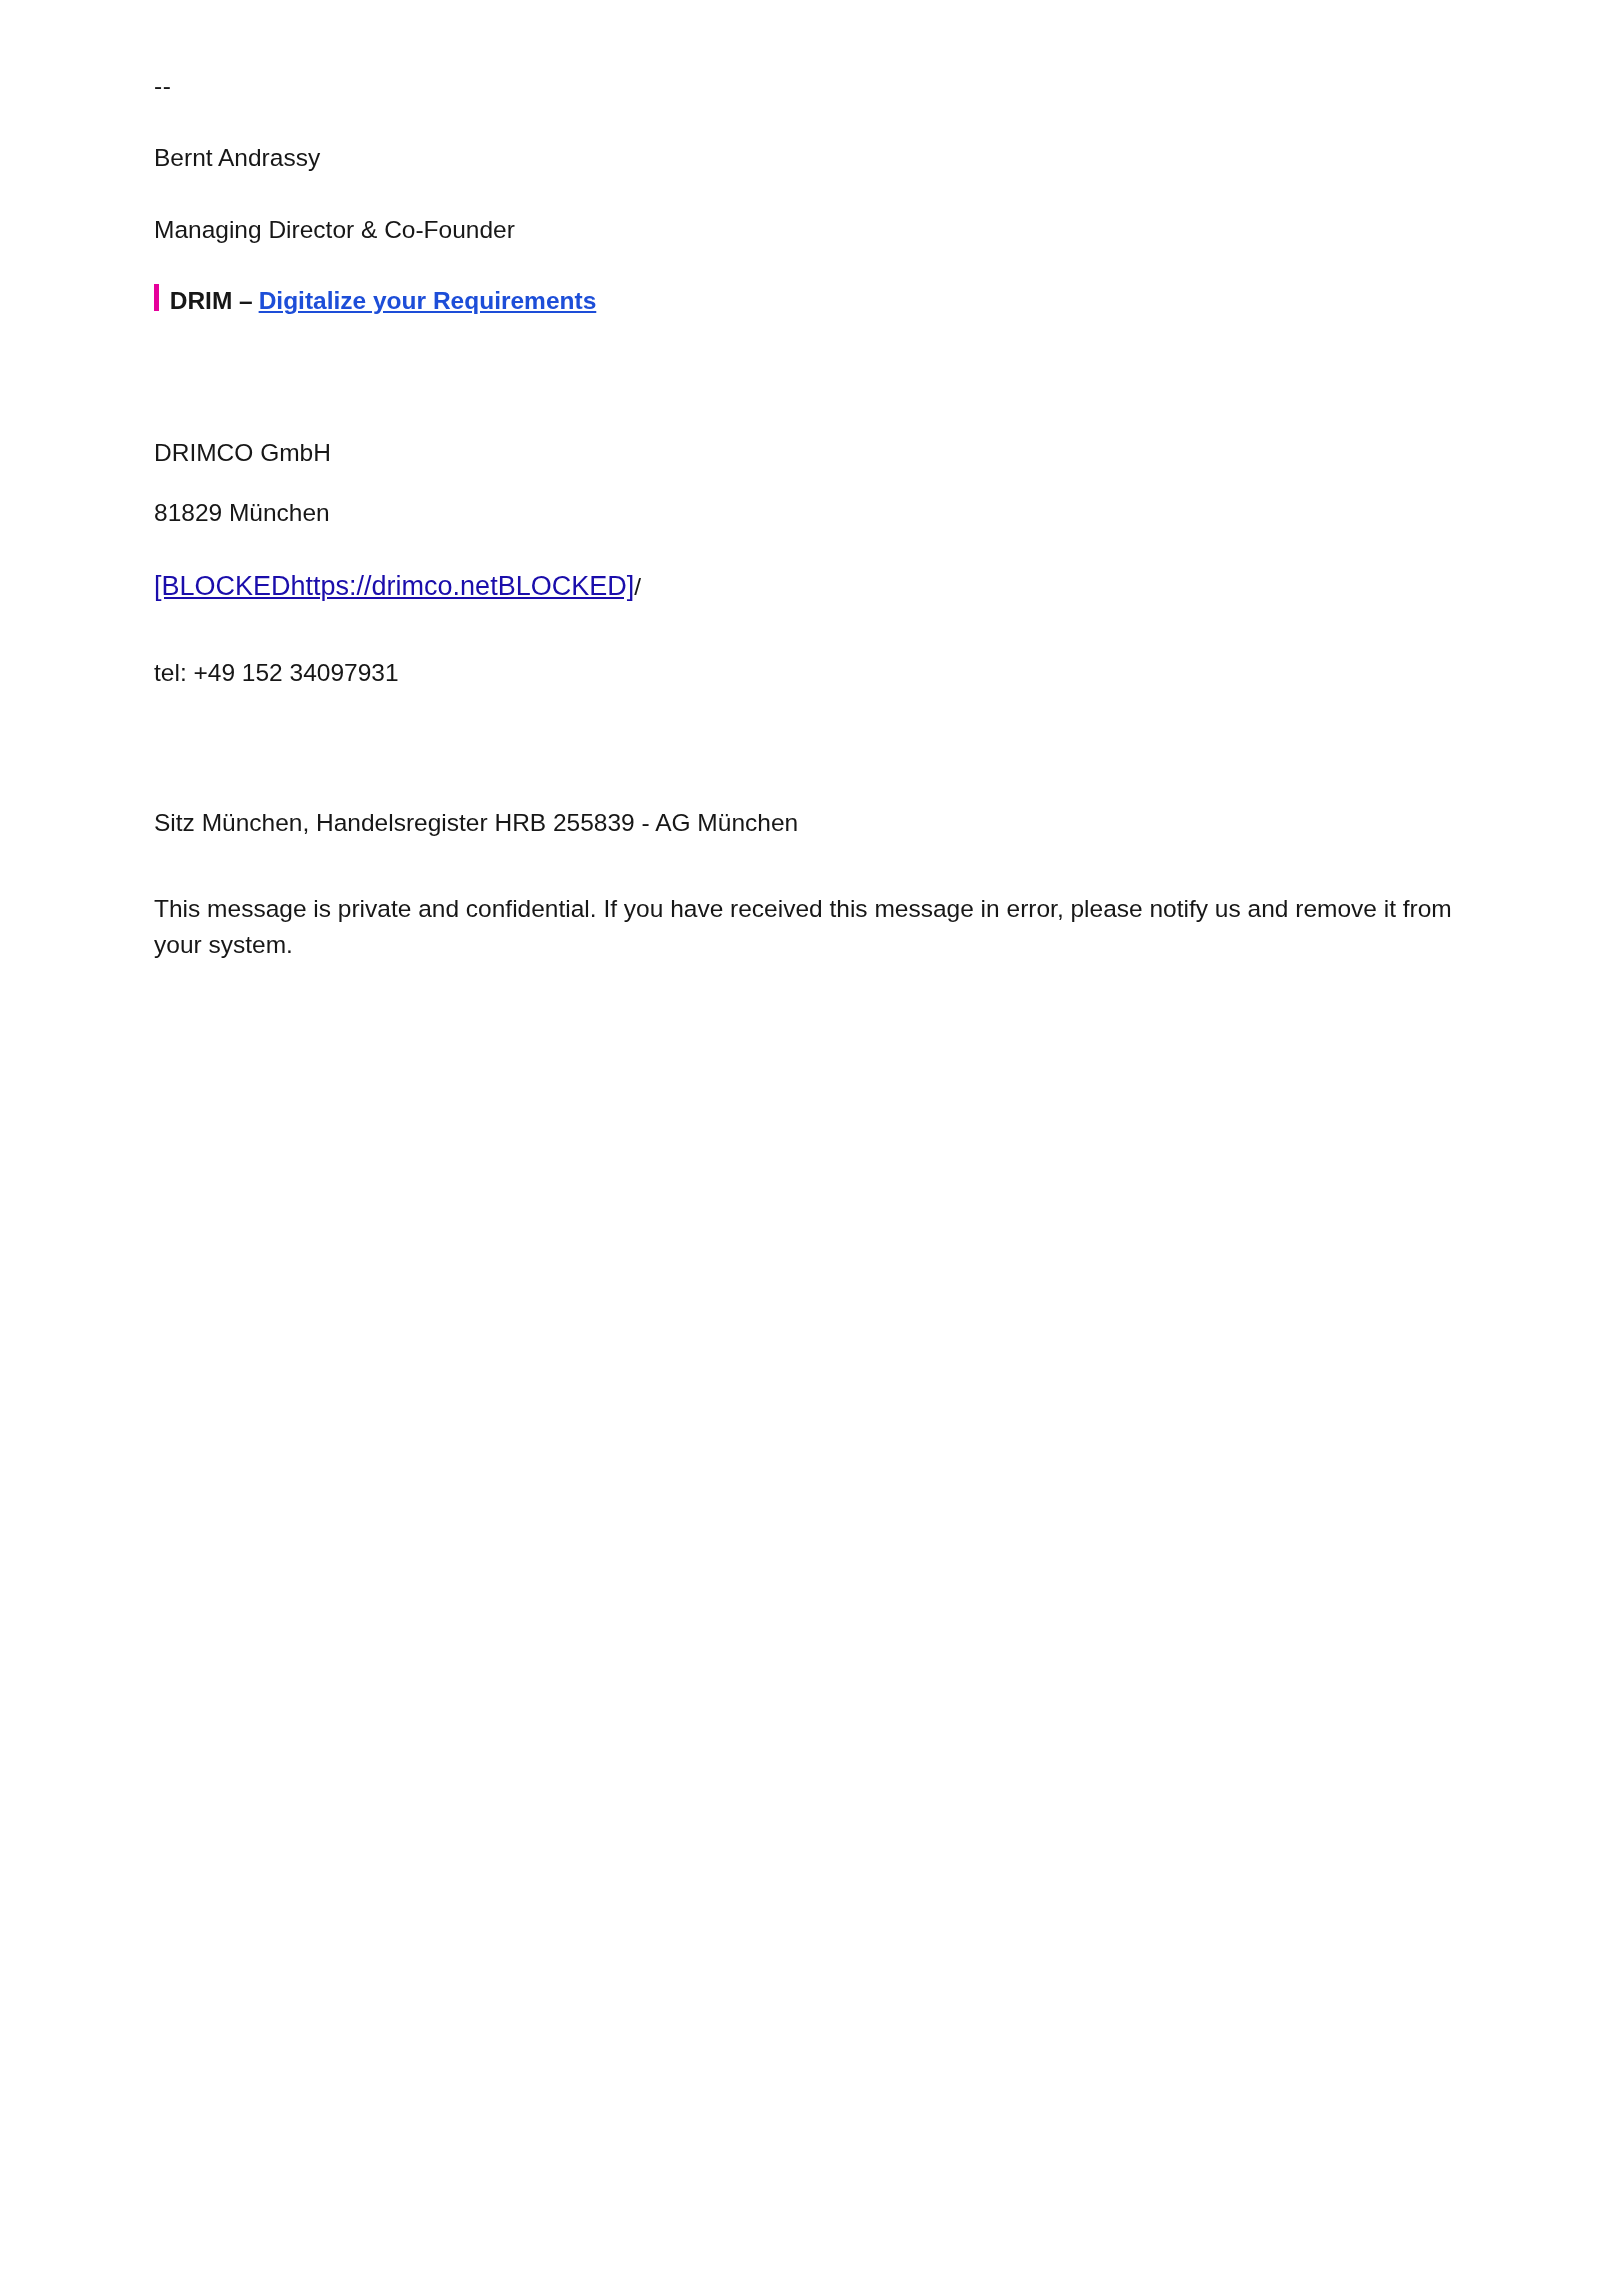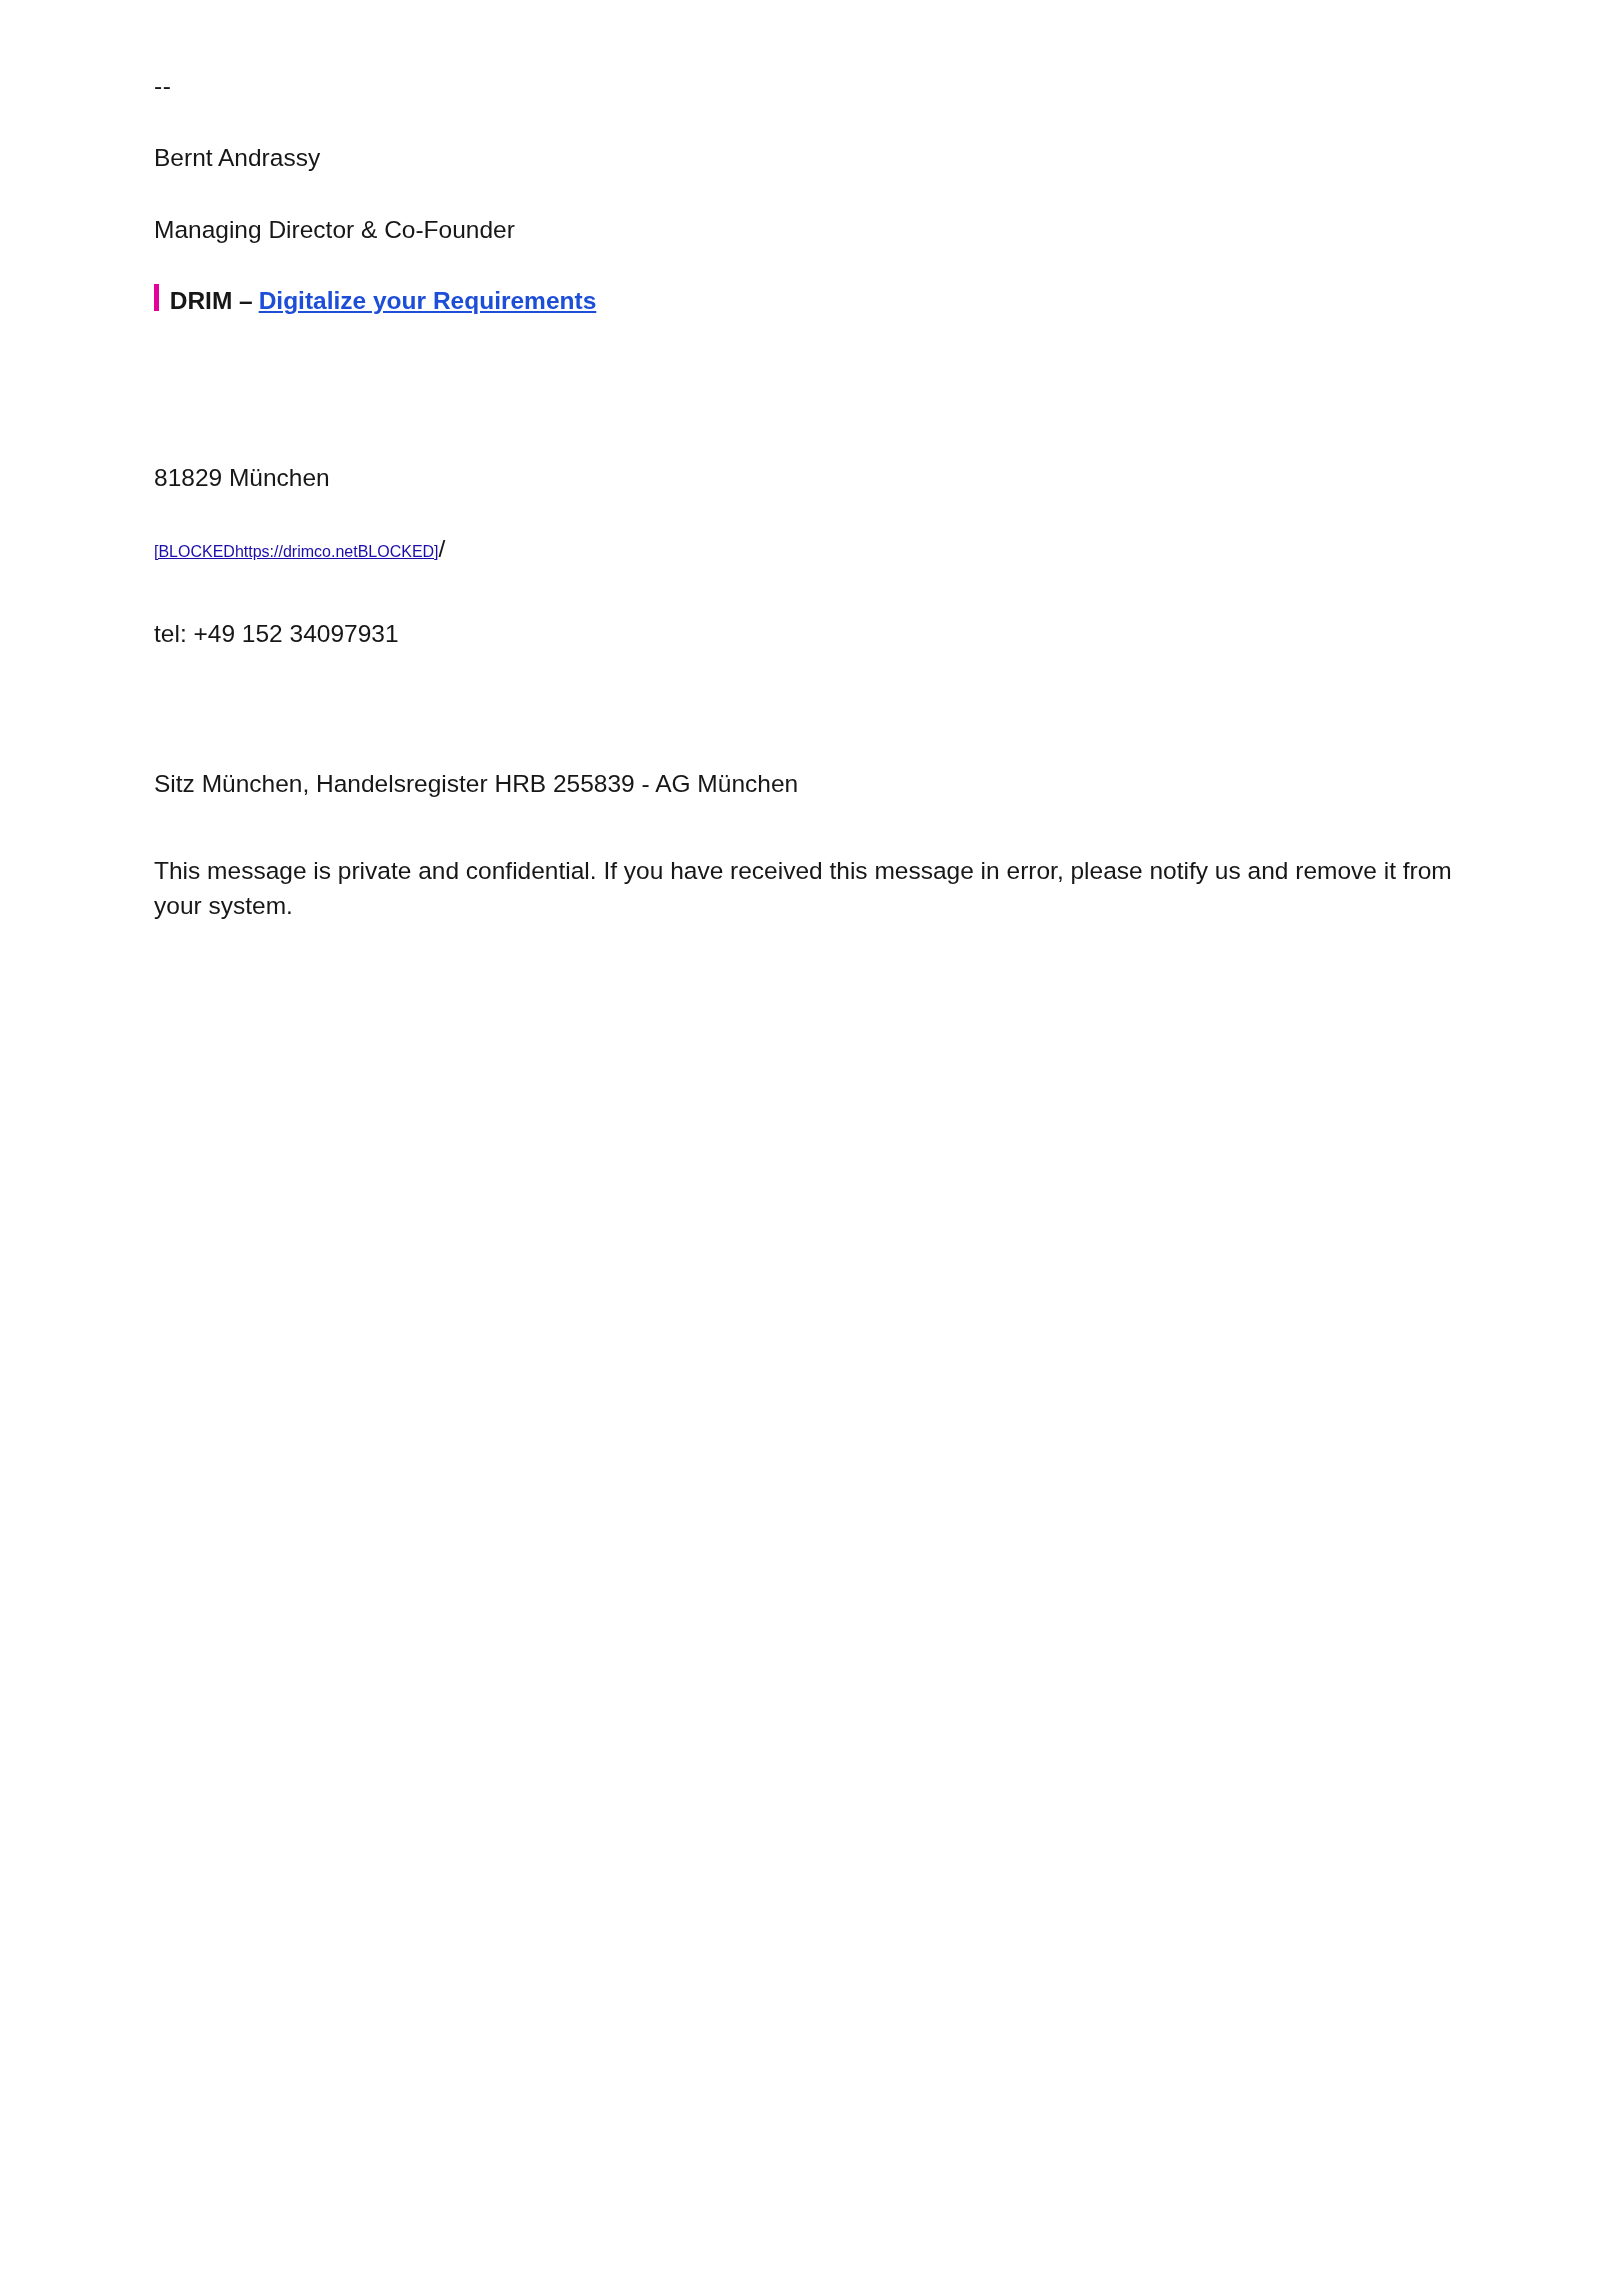--- a/index.html
+++ b/index.html
@@ -65,21 +65,21 @@
   }
 
   .addr-line {
     font-size: 24.5px;
     line-height: 1.43;
   }
 
   a.link {
     color: #1a0dab;
     text-decoration: underline;
-    font-size: 16px;
+    font-size: 27px;
   }
   .link-suffix {
     color: #171717;
     font-size: 24.5px;
   }
   a.mail {
     color: #171717;
     text-decoration: underline;
     font-size: 24.5px;
   }
@@ -117,20 +117,21 @@
 
     <div class="brand-line">
       <span class="brand-bar"></span>
       <span class="brand-text">DRIM –</span>
       <span class="brand-tag">Digitalize your Requirements</span>
     </div>
 
     <div class="spacer-xl"></div>
     <div class="spacer-sm"></div>
 
+    <div class="para addr-line">DRIMCO GmbH</div>
 
     <div class="spacer-sm"></div>
 
     <div class="para addr-line">81829 München</div>
 
     <div class="spacer-md"></div>
 
     <div class="para">
       <a class="link" href="#">[BLOCKEDhttps://drimco.netBLOCKED]</a><span class="link-suffix">/</span>
     </div>

